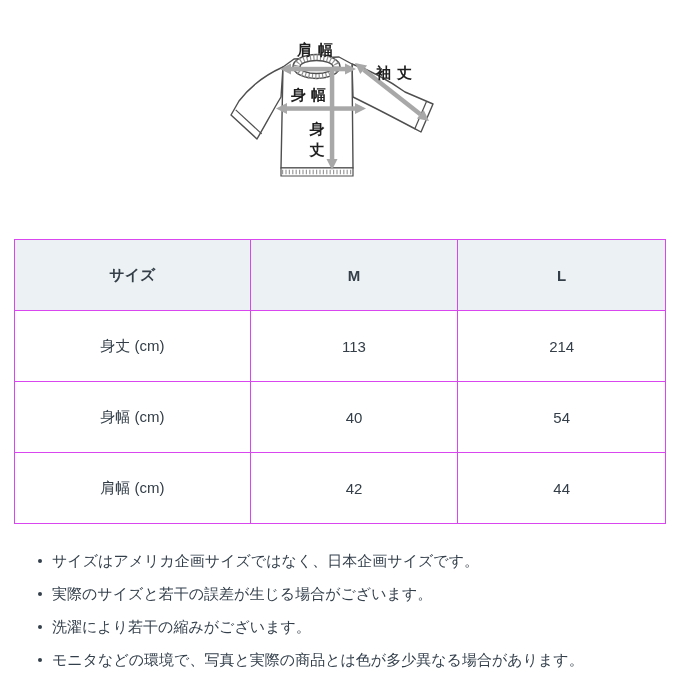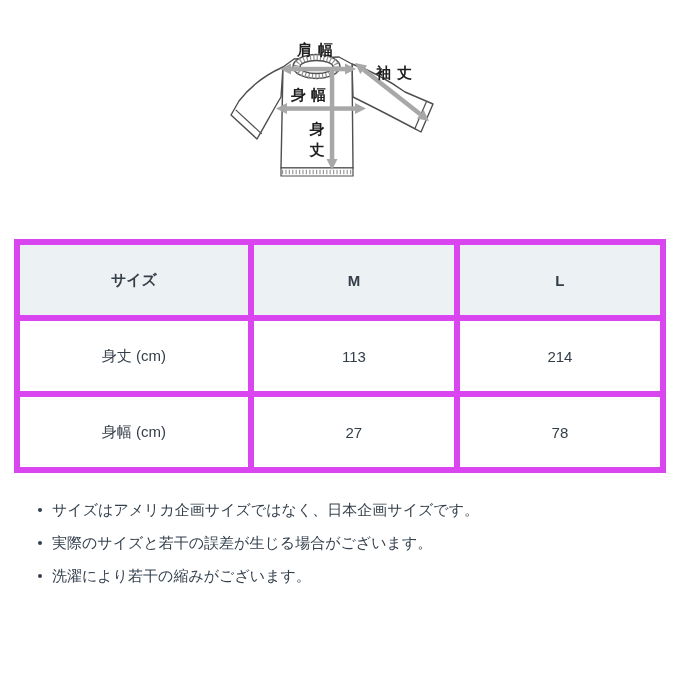--- a/index.html
+++ b/index.html
@@ -13,21 +13,21 @@
   svg text{
     font-family:"Liberation Sans",sans-serif;
     font-weight:700;fill:#1f1f1f;font-size:15px;
   }
   .size-table{
     width:652px;margin:11px 14px 0 14px;
     border-collapse:collapse;table-layout:fixed;
     font-size:15px;color:#333e48;
   }
   .size-table th,.size-table td{
-    border:6px solid #d946ef;text-align:center;vertical-align:middle;
+    border:1px solid #d946ef;text-align:center;vertical-align:middle;
     padding:14px;
   }
   .size-table thead th{
     background:#ecf1f3;font-weight:700;height:42px;
   }
   .size-table tbody td{
     background:#ffffff;font-weight:400;height:42px;text-align:center;
   }
   .notes{
     margin:27px 0 0 0;padding:0 20px 0 52px;list-style:none;
@@ -107,23 +107,29 @@
     </tr>
   </thead>
   <tbody>
     <tr>
       <td>身丈 (cm)</td>
       <td>113</td>
       <td>214</td>
     </tr>
     <tr>
       <td>身幅 (cm)</td>
-      <td>27</td>
-      <td>78</td>
+      <td>40</td>
+      <td>54</td>
+    </tr>
+    <tr>
+      <td>肩幅 (cm)</td>
+      <td>42</td>
+      <td>44</td>
     </tr>
   </tbody>
 </table>
 
 <ul class="notes">
   <li>サイズはアメリカ企画サイズではなく、日本企画サイズです。</li>
   <li>実際のサイズと若干の誤差が生じる場合がございます。</li>
   <li>洗濯により若干の縮みがございます。</li>
+  <li>モニタなどの環境で、写真と実際の商品とは色が多少異なる場合があります。</li>
 </ul>
 
 </body></html>

